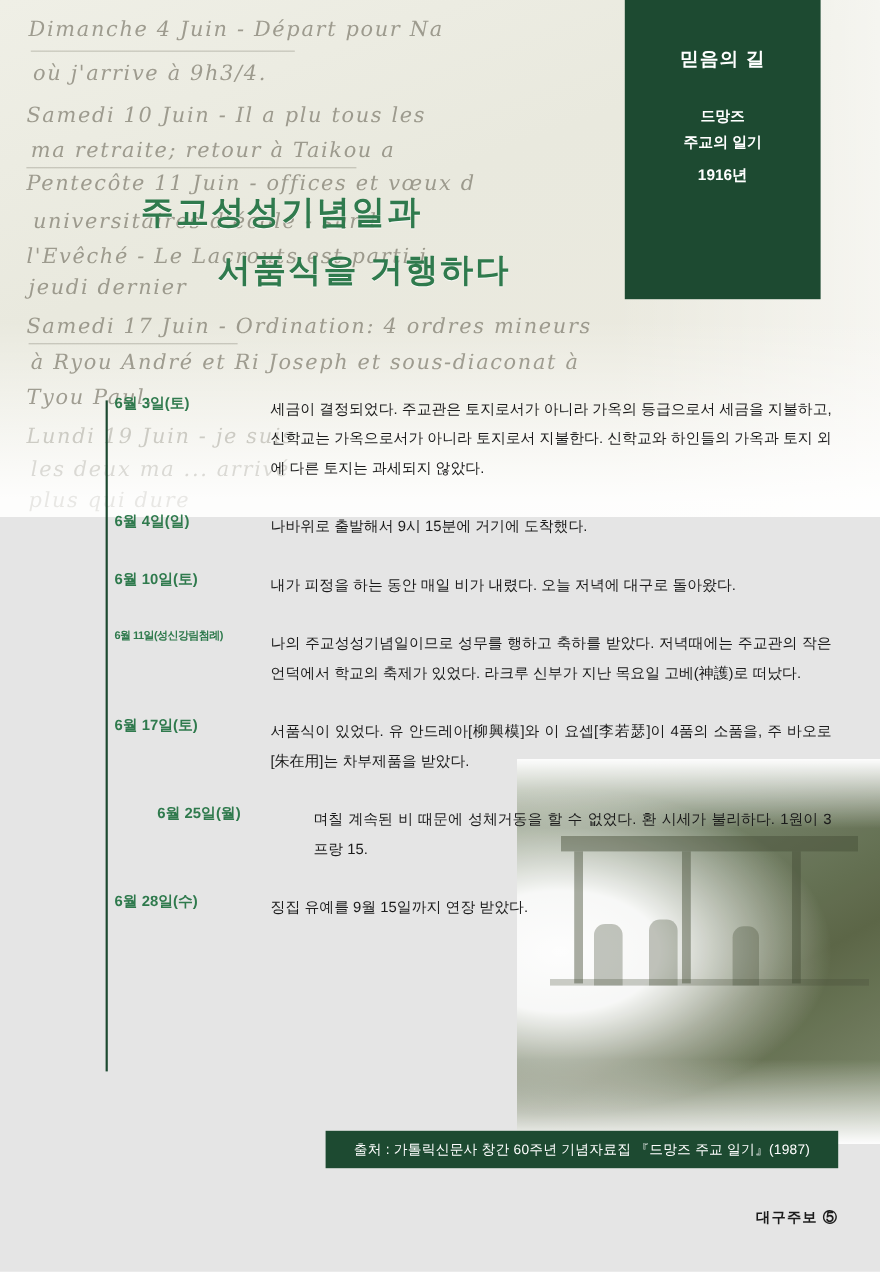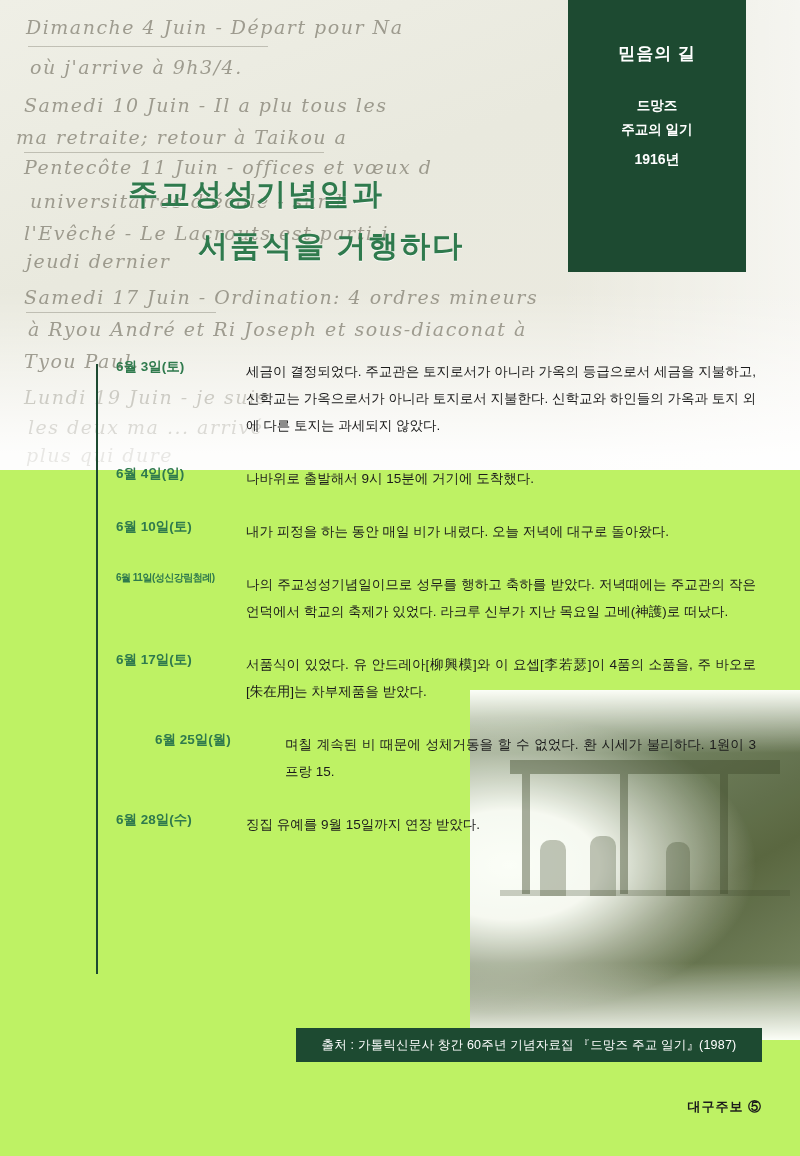--- a/index.html
+++ b/index.html
@@ -14,21 +14,21 @@
     position: relative;
     overflow: hidden;
   }
 
   
   #page {
     position: absolute;
     left: 0; top: 0;
     width: 800px;
     height: 1156px;
-    background: #bef264;
+    background: #e5e5e5;
     overflow: hidden;
   }
 
   
   #manuscript {
     position: absolute;
     left: 0; top: 0;
     width: 800px;
     height: 470px;
     background:
@@ -136,21 +136,21 @@
     position: relative;
     display: flex;
     margin-bottom: 26px;
   }
   .entry .date {
     width: 150px;
     flex: 0 0 150px;
     color: #2f7a4d;
     font-weight: bold;
     font-size: 13.5px;
-    padding-left: 20px;
+    padding-left: 8px;
     box-sizing: border-box;
     white-space: nowrap;
   }
   .entry .date.small { font-size: 10px; letter-spacing: -0.5px; }
   .entry .body {
     flex: 1;
     color: #1b1b1b;
     font-size: 13.5px;
     line-height: 27px;
     text-align: justify;
@@ -186,21 +186,21 @@
 </head>
 <body>
 
 <div id="page">
 
   <div id="manuscript">
     <div class="hw-line" style="left:26px; top:16px;">Dimanche 4 Juin - Départ pour Na</div>
     <div class="hw-rule" style="left:28px; top:46px; width:240px;"></div>
     <div class="hw-line" style="left:30px; top:56px;">où j'arrive à 9h3/4.</div>
     <div class="hw-line" style="left:24px; top:94px;">Samedi 10 Juin - Il a plu tous les</div>
-    <div class="hw-line" style="left:16px; top:126px;">ma retraite; retour à Taikou a</div>
+    <div class="hw-line" style="left:28px; top:126px;">ma retraite; retour à Taikou a</div>
     <div class="hw-rule" style="left:24px; top:152px; width:300px;"></div>
     <div class="hw-line" style="left:24px; top:156px;">Pentecôte 11 Juin - offices et vœux d</div>
     <div class="hw-line" style="left:30px; top:190px;">universitaires d'école - sur l</div>
     <div class="hw-line" style="left:24px; top:222px;">l'Evêché - Le Lacrouts est parti j</div>
     <div class="hw-line" style="left:26px; top:250px;">jeudi dernier</div>
     <div class="hw-line" style="left:24px; top:286px;">Samedi 17 Juin - Ordination: 4 ordres mineurs</div>
     <div class="hw-rule" style="left:26px; top:312px; width:190px;"></div>
     <div class="hw-line" style="left:28px; top:318px;">à Ryou André et Ri Joseph et sous-diaconat à</div>
     <div class="hw-line" style="left:24px; top:350px;">Tyou Paul.</div>
     <div class="hw-line" style="left:24px; top:386px; opacity:.3;">Lundi 19 Juin - je suis</div>

